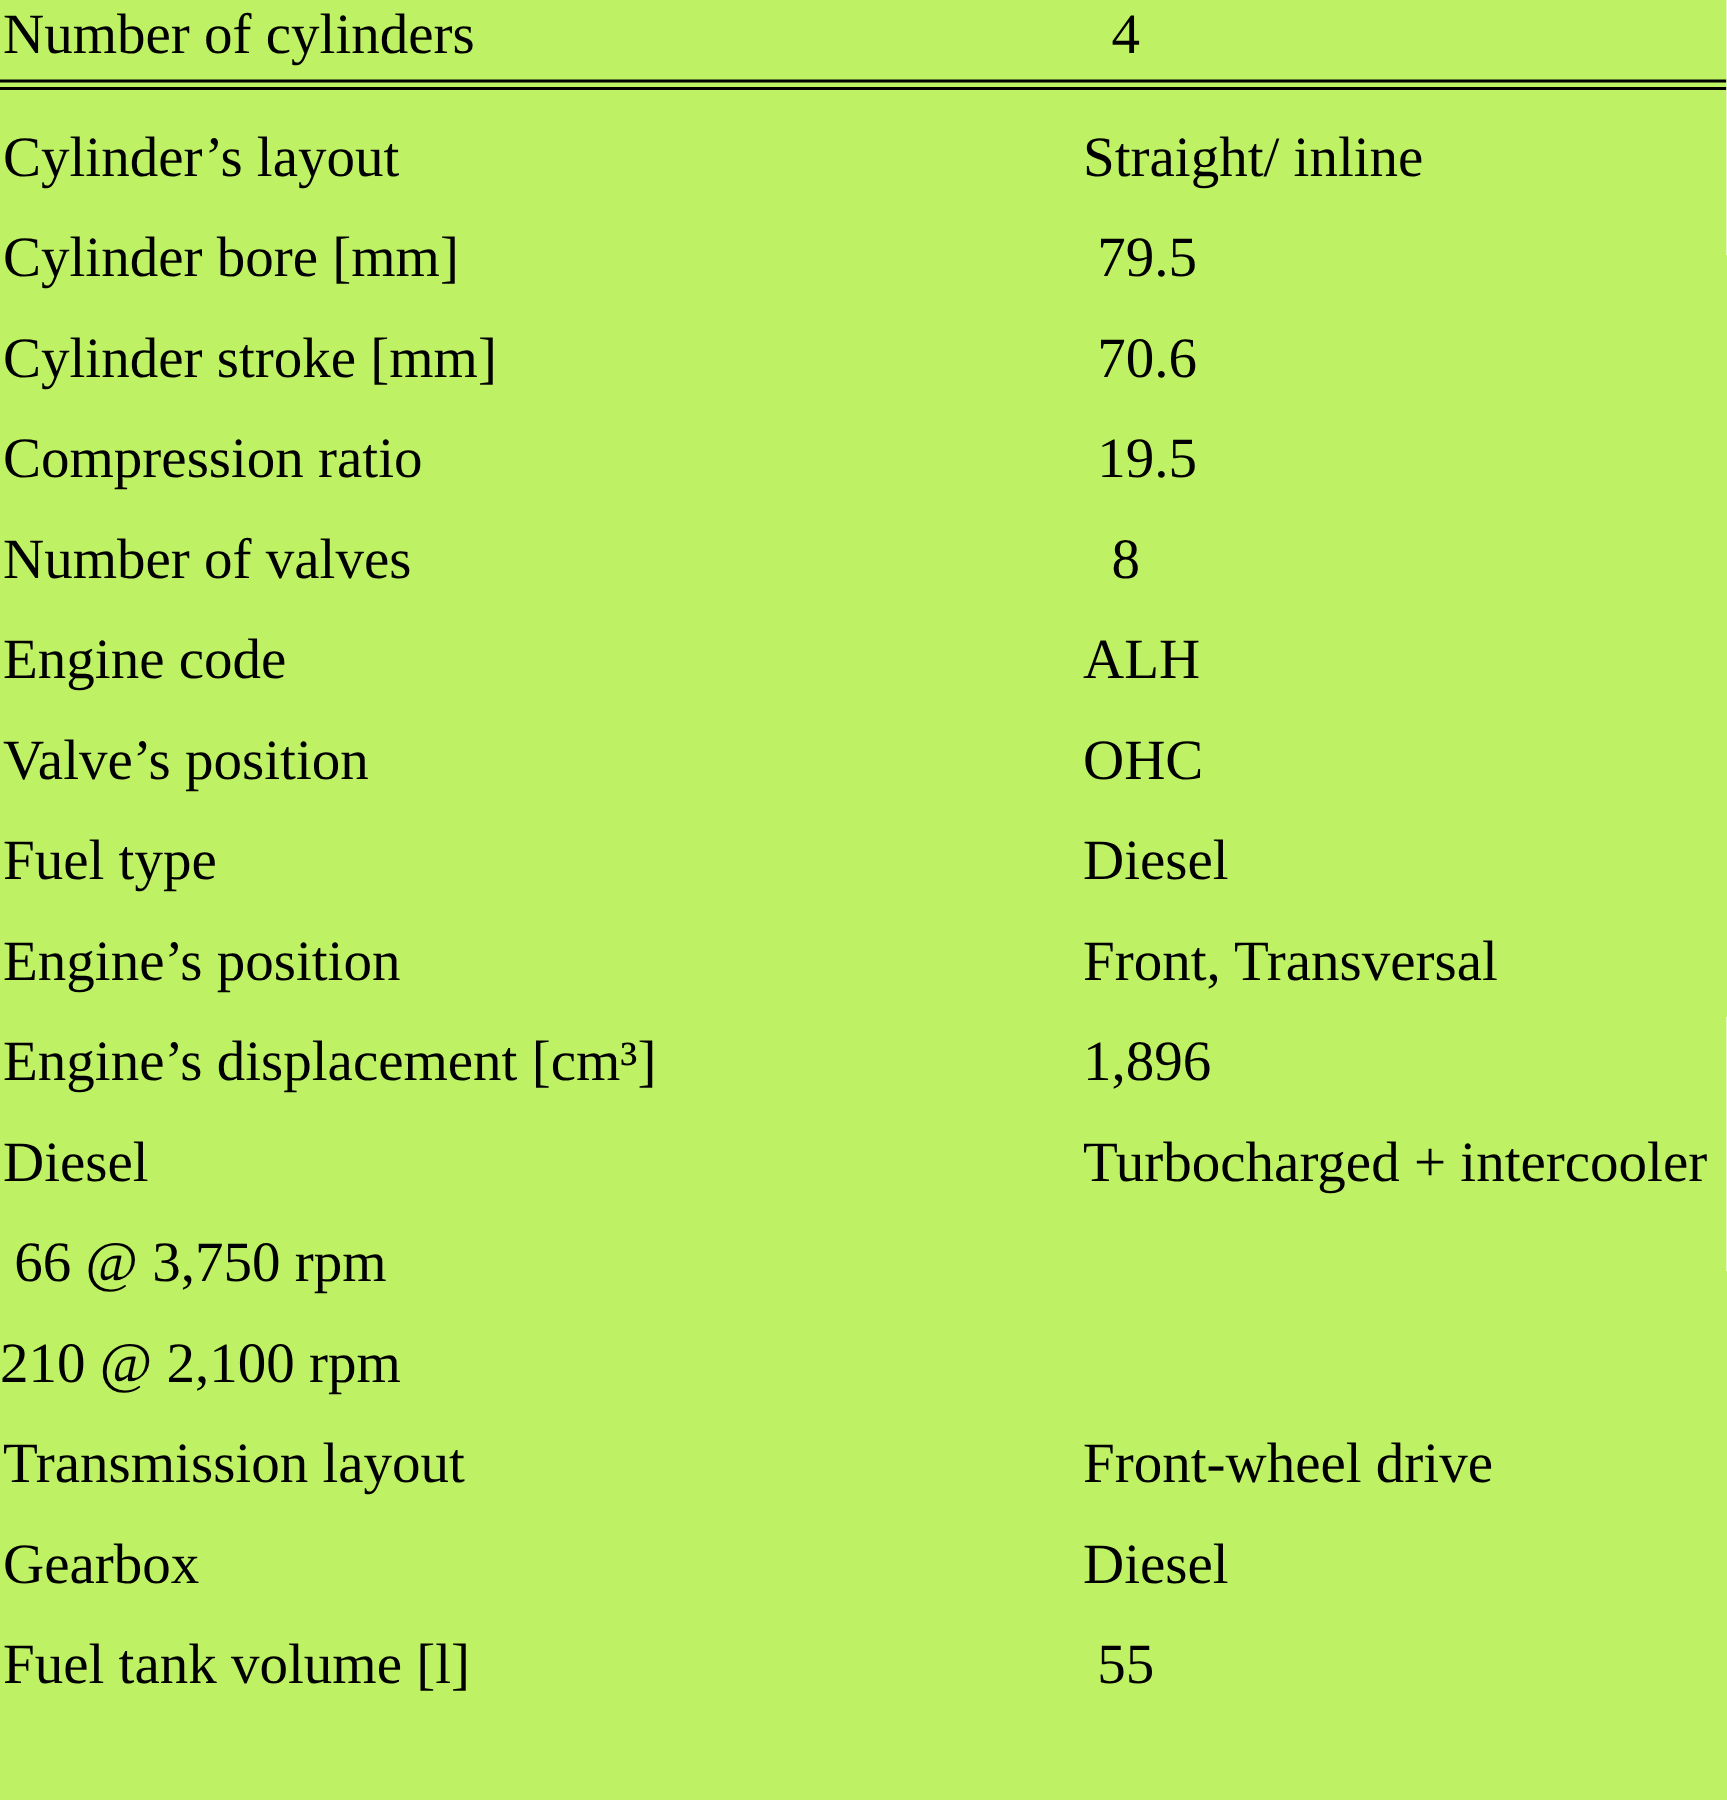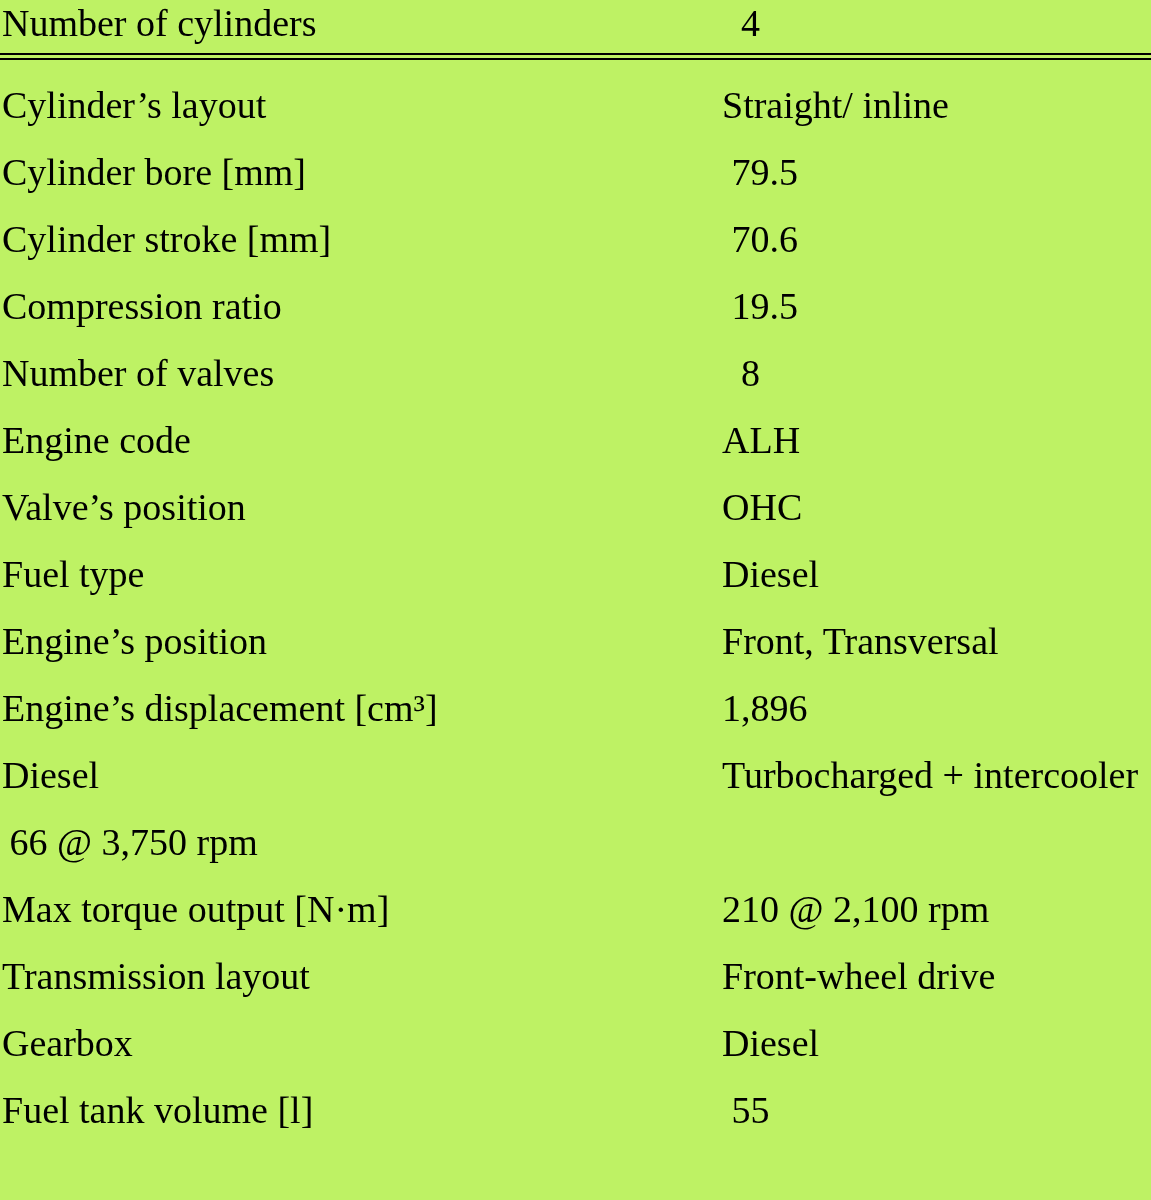--- a/index.html
+++ b/index.html
@@ -108,21 +108,20 @@
   <div class="trow">
     <div class="tlabel">Diesel</div>
     <div class="tvalue">Turbocharged + intercooler</div>
   </div>
 
   <div class="trow">
     <div class="tvalue"> 66 @ 3,750 rpm</div>
   </div>
 
   <div class="trow">
-    <div class="tlabel">Max torque output [N·m]</div>
     <div class="tvalue">210 @ 2,100 rpm</div>
   </div>
 
   <div class="trow">
     <div class="tlabel">Transmission layout</div>
     <div class="tvalue">Front-wheel drive</div>
   </div>
 
   <div class="trow">
     <div class="tlabel">Gearbox</div>

